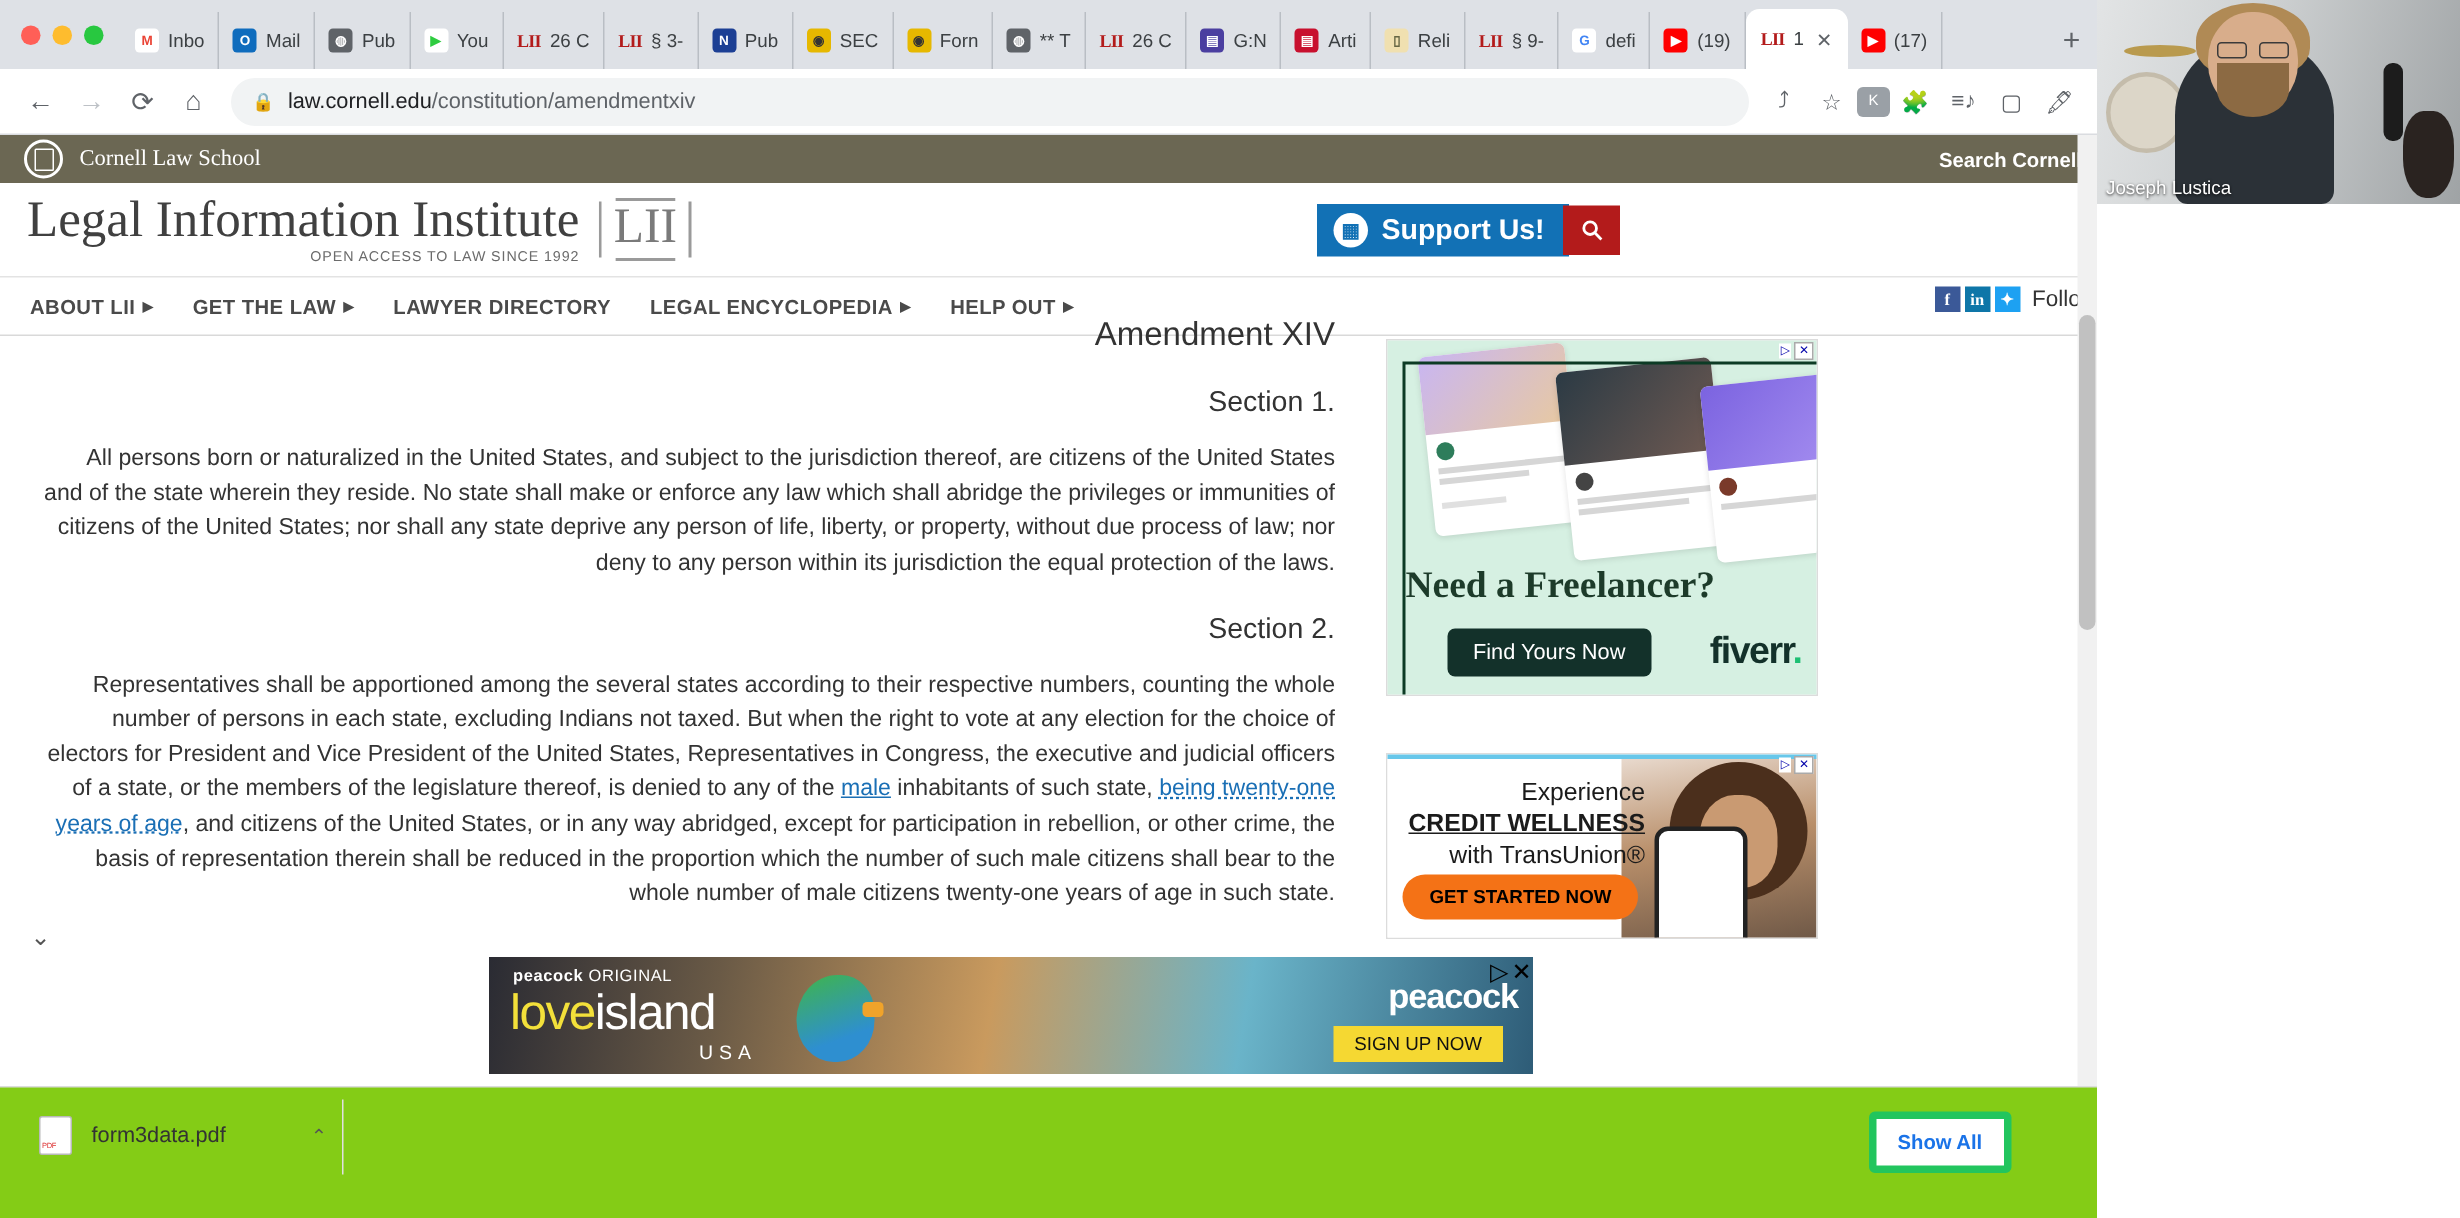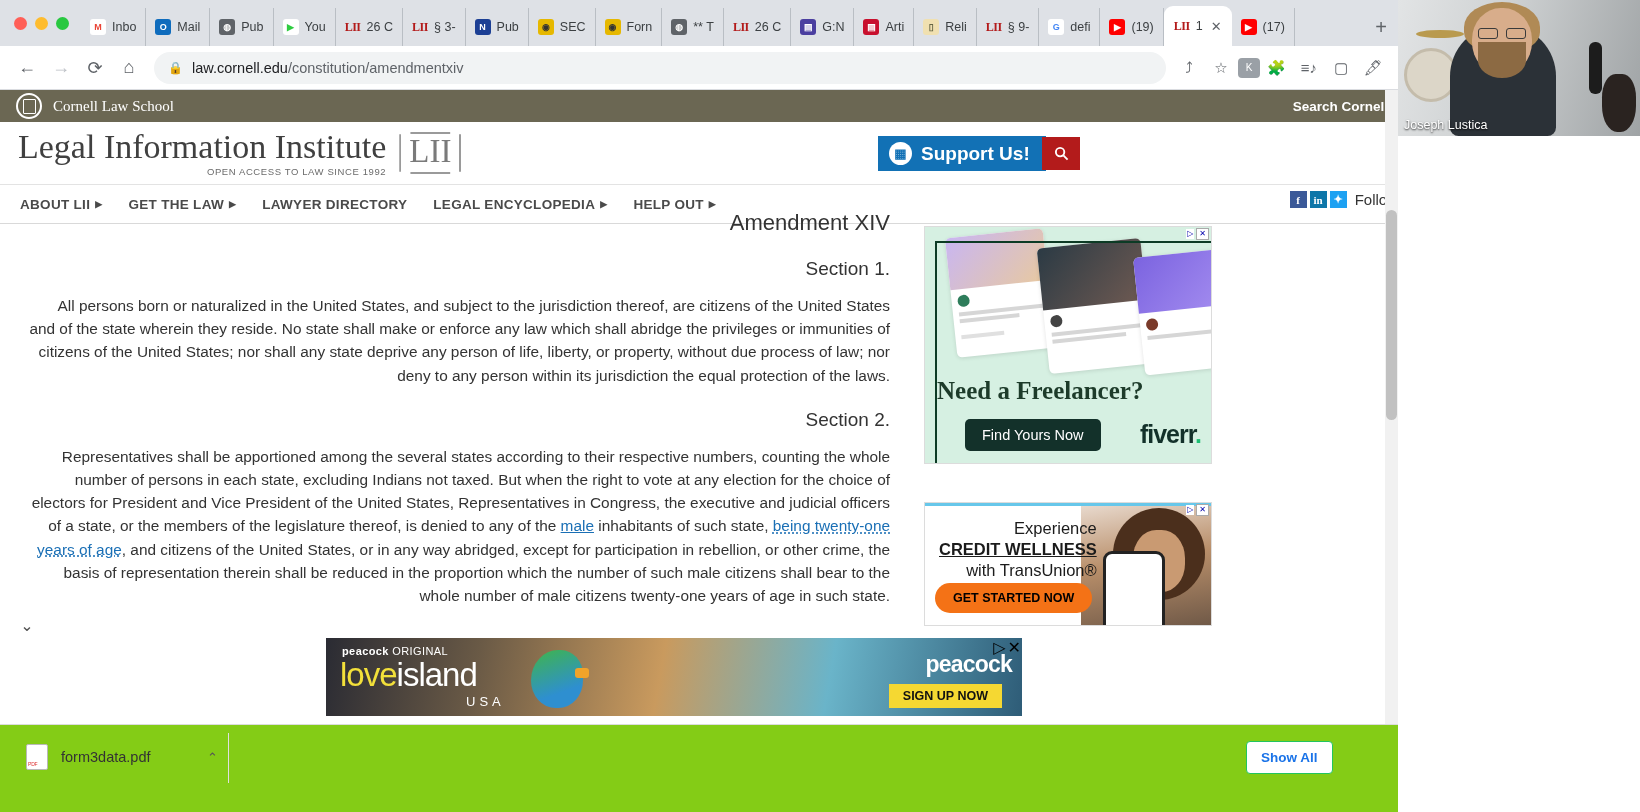--- a/index.html
+++ b/index.html
@@ -179,21 +179,21 @@
     position:absolute; left: 326px; top: 638px; width: 696px; height: 78px;
     background: linear-gradient(100deg,#2a2b33 0%, #6a5a46 22%, #c99a5e 48%, #6ab4c9 72%, #2e5c77 100%);
     overflow:hidden;
   }
   .ba-peacock { position:absolute; left:16px; top:7px; font-size:11px; color:#fff; letter-spacing:0.4px;}
   .ba-peacock b { font-weight:bold; }
   .ba-love { position:absolute; left:14px; top:18px; font-family:"Liberation Sans", sans-serif; font-weight:bold; font-size:33px; color:#f3e03a; letter-spacing:-1px; }
   .ba-love span { color:#ffffff; font-weight:normal; }
   .ba-usa { position:absolute; left:140px; top:56px; color:#fff; font-size:13px; letter-spacing:4px; }
   .ba-brand { position:absolute; right:10px; top:13px; color:#fff; font-size:23px; font-weight:bold; letter-spacing:-0.8px;}
-  .ba-cta { position:absolute; right:20px; bottom:8px; background:#f5d832; color:#111; font-weight:bold;
+  .ba-cta { position:absolute; right:20px; bottom:8px; background:#f5d832; color:#111; font-weight:normal;
             font-size:12.5px; padding:5px 14px; }
   .ba-tag { position:absolute; right:1px; top:0px; display:flex; gap:2px; z-index:4;}
   .ba-bird{ position:absolute; left:205px; top:12px; width:52px;height:58px;
             background: linear-gradient(160deg,#3fb54a 0%, #2e8fd0 70%); border-radius:55% 45% 50% 50%; }
   .ba-bird:after{content:"";position:absolute;right:-6px;top:18px;width:14px;height:10px;background:#f0a32a;border-radius:3px;}
 
   
   .vscroll { position:absolute; right:0; top:90px; width:13px; height:634px; background:#f1f1f1; }
   .vthumb { position:absolute; right:1px; top:120px; width:11px; height:210px; background:#c1c1c1; border-radius:6px; }
 
@@ -205,21 +205,21 @@
   .dlitem {
     position:absolute; left:16px; top:10px; width: 212px; height: 44px;
     display:flex; align-items:center; gap:13px; padding: 0 10px;
   }
   .pdficon { width:22px;height:26px;border:1px solid #b9b9b9;border-radius:2px;background:#fff;position:relative;}
   .pdficon:after{ content:"PDF"; position:absolute; left:1px; bottom:2px; font-size:5px; color:#d33; letter-spacing:-0.2px;}
   .dlname { font-size:14.5px; color:#333; }
   .dlchev { margin-left:auto; font-size:13px; color:#555; }
   .shelfsep { position:absolute; left: 228px; top:8px; width:1px; height:50px; background:#e0e0e0;}
   .showall {
-    position:absolute; left: 1246px; top: 16px; border:1px solid #22c55e; border-radius:4px;
+    position:absolute; left: 1246px; top: 16px; border:5px solid #22c55e; border-radius:4px;
     background:#fff; color:#1a73e8; font-size:13.5px; font-weight:bold; padding:8px 14px;
   }
 
   
   .webcam {
     position:absolute; left: 1398px; top:0; width: 242px; height: 812px;
     background:#111; overflow:hidden;
   }
   .cam-feed {
     position:absolute; left:0; top:0; width:242px; height:136px;

